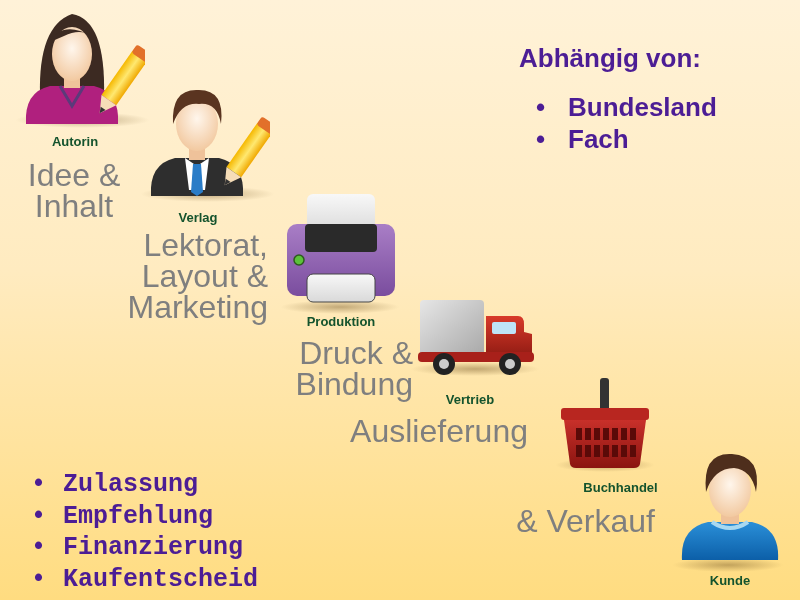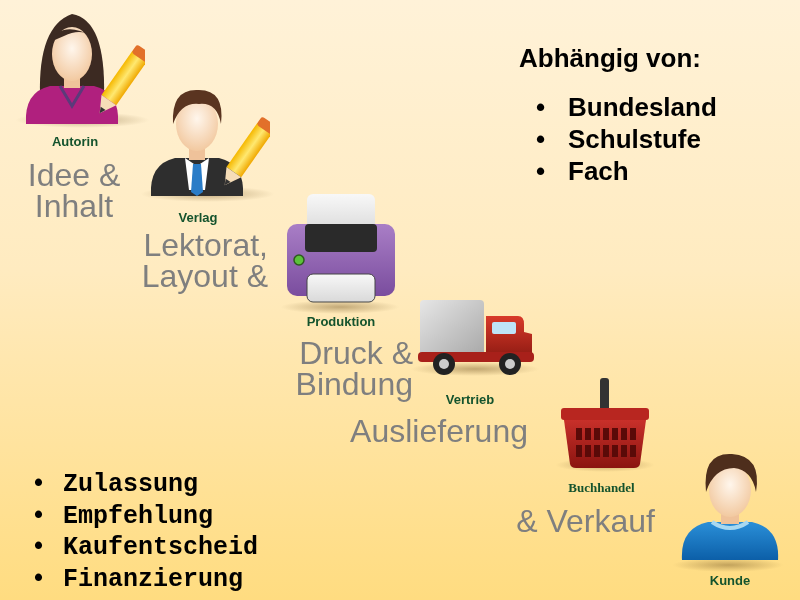--- a/index.html
+++ b/index.html
@@ -2,44 +2,43 @@
 <html><head>
 <meta charset="utf-8">
 <style>
   html,body{margin:0;padding:0;}
   body{width:800px;height:600px;overflow:hidden;position:relative;
     background:linear-gradient(to bottom,#FFF2D8 0%,#FFEBC0 45%,#FFDC80 100%);
     font-family:"Liberation Sans",sans-serif;}
   .abs{position:absolute;}
   .role{font-weight:bold;font-size:13px;color:#14532d;text-align:center;}
   .step{font-weight:normal;font-size:32px;line-height:31px;color:#7F7F7F;}
-  .list{font-weight:bold;color:#000000;}
+  .list{font-weight:bold;color:#4c1d95;}
   .list ul{list-style:none;margin:17px;padding:0;}
   .list li{position:relative;padding-left:32px;}
   .list li::before{content:"•";position:absolute;left:0;}
   .shadow{position:absolute;border-radius:50%;background:radial-gradient(ellipse at center,rgba(120,90,40,0.45) 0%,rgba(120,90,40,0) 70%);}
 </style>
 </head>
 <body>
 
 <div class="abs list" style="left:519px;top:42px;font-size:26px;line-height:32px;">
   <div>Abhängig von:</div>
   <ul>
     <li>Bundesland</li>
-    <li>Schulstufe</li>
     <li>Fach</li>
   </ul>
 </div>
 
 <div class="abs list" style="left:14px;top:452px;font-size:25px;line-height:31.5px;font-family:Liberation Mono, monospace;">
   <ul>
     <li>Zulassung</li>
     <li>Empfehlung</li>
+    <li>Finanzierung</li>
     <li>Kaufentscheid</li>
-    <li>Finanzierung</li>
   </ul>
 </div>
 
 <div class="shadow" style="left:15px;top:112px;width:135px;height:16px;"></div>
 <svg class="abs" style="left:20px;top:6px;" width="125" height="122" viewBox="0 0 125 122">
   <defs>
     <radialGradient id="skin" cx="50%" cy="40%" r="60%">
         <stop offset="0" stop-color="#FFF6EC"></stop>
         <stop offset="1" stop-color="#F2C9A0"></stop>
       </radialGradient>
@@ -80,20 +79,21 @@
     <rect x="90" y="42" width="18" height="54" fill="url(#pencil)"></rect>
     <rect x="90" y="34" width="18" height="10" rx="3" fill="#E2702A"></rect>
     <path d="M90 96 L108 96 L99 112 Z" fill="#F6DDB8"></path>
     <path d="M96 106 L102 106 L99 112 Z" fill="#333"></path>
   </g>
 </svg>
 <div class="abs role" style="left:168px;top:210px;width:60px;">Verlag</div>
 <div class="abs step" style="left:110px;top:230px;width:158px;text-align:right;">
   <div>Lektorat,</div>
   <div>Layout &amp;</div>
+  <div>Marketing</div>
 </div>
 
 <div class="shadow" style="left:280px;top:300px;width:120px;height:14px;"></div>
 <svg class="abs" style="left:285px;top:192px;" width="112" height="112" viewBox="0 0 112 112">
   <defs>
     <linearGradient id="purp" x1="0" y1="0" x2="0" y2="1">
         <stop offset="0" stop-color="#A97EC6"></stop>
         <stop offset="1" stop-color="#7A4D9E"></stop>
       </linearGradient>
     <linearGradient id="paper" x1="0" y1="0" x2="0" y2="1">
@@ -161,21 +161,21 @@
       <rect x="70" y="50" width="6" height="12"></rect>
     <rect x="16" y="67" width="6" height="12"></rect>
       <rect x="25" y="67" width="6" height="12"></rect>
       <rect x="34" y="67" width="6" height="12"></rect>
       <rect x="43" y="67" width="6" height="12"></rect>
       <rect x="52" y="67" width="6" height="12"></rect>
       <rect x="61" y="67" width="6" height="12"></rect>
       <rect x="70" y="67" width="6" height="12"></rect>
   </g>
 </svg>
-<div class="abs role" style="left:554px;top:480px;width:95px;font-family:Liberation Serif, serif;">Buchhandel</div>
+<div class="abs role" style="left:573px;top:480px;width:95px;">Buchhandel</div>
 <div class="abs step" style="left:490px;top:506px;width:165px;text-align:right;">
   <div>&amp; Verkauf</div>
 </div>
 
 <div class="shadow" style="left:672px;top:558px;width:112px;height:14px;"></div>
 <svg class="abs" style="left:680px;top:448px;" width="100" height="118" viewBox="0 0 100 118">
   <defs>
       <linearGradient id="blue" x1="0" y1="0" x2="0" y2="1">
         <stop offset="0" stop-color="#2A8FD8"></stop>
         <stop offset="1" stop-color="#0C5FA8"></stop>

